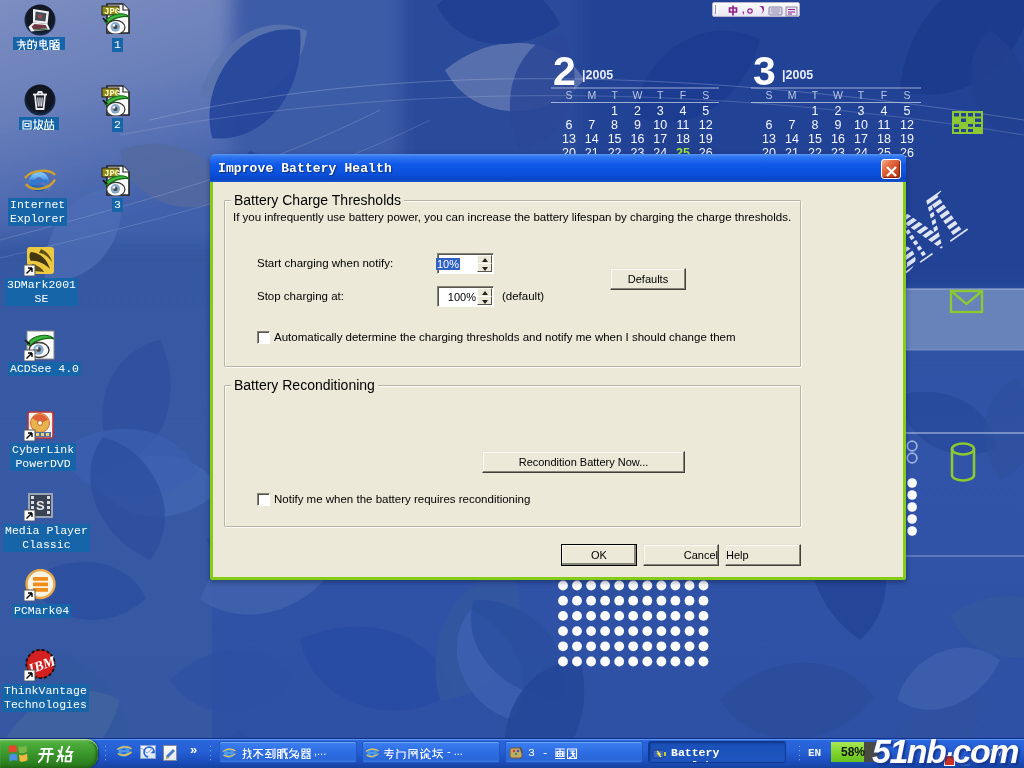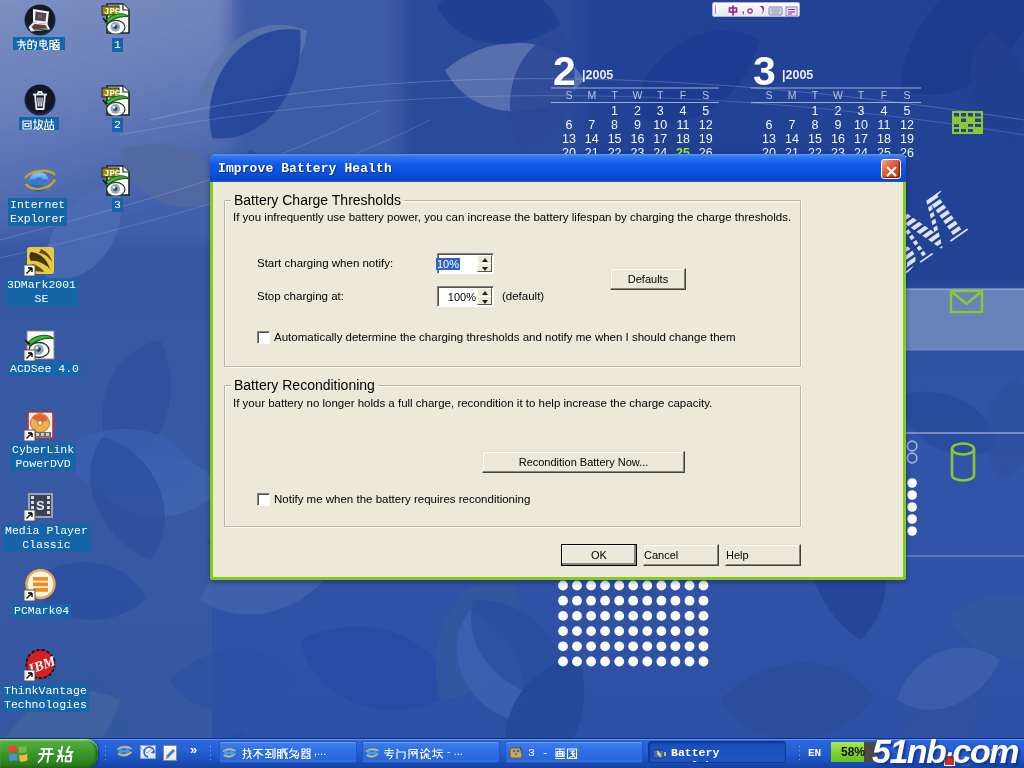--- a/index.html
+++ b/index.html
@@ -566,26 +566,25 @@
         <div class="spbtn" style="top:1px">
           <i class="up"></i>
         </div>
         <div class="spbtn" style="bottom:1px">
           <i class="dn"></i>
         </div>
       </div>
       <div class="t" style="left:292px;top:136px">(default)</div>
       <div style="position:absolute;left:47px;top:177px;width:13px;height:13px;background:#fff;border:1px solid;border-color:#848276 #fff #fff #848276;box-shadow:inset 1px 1px 0 #57554c"></div>
       <div class="t" style="left:64px;top:177px">Automatically determine the charging thresholds and notify me when I should change them</div>
-      <div class="t" style="left:23px;top:243px">If your battery no longer holds a full charge, recondition it to help increase the charge capacity.</div>
       <div style="position:absolute;left:272px;top:297px;width:203px;height:22px;background:#ece9d8;border:1px solid;border-color:#e6e2d2 #42403a #42403a #e6e2d2;box-shadow:inset -1px -1px 0 #87847a, inset 1px 1px 0 #fbfaf4;text-align:center;line-height:20px;font-size:11px">Recondition Battery Now...</div>
       <div style="position:absolute;left:47px;top:339px;width:13px;height:13px;background:#fff;border:1px solid;border-color:#848276 #fff #fff #848276;box-shadow:inset 1px 1px 0 #57554c"></div>
       <div class="t" style="left:64px;top:339px">Notify me when the battery requires reconditioning</div>
       <div style="position:absolute;left:351px;top:390px;width:76px;height:22px;background:#ece9d8;border:1px solid #000;box-shadow:inset -2px -2px 0 #87847a, inset 1px 1px 0 #fbfaf4;text-align:center;line-height:20px;font-size:11px">OK</div>
-      <div style="position:absolute;left:433px;top:390px;width:76px;height:22px;background:#ece9d8;border:1px solid;border-color:#e6e2d2 #42403a #42403a #e6e2d2;box-shadow:inset -1px -1px 0 #87847a, inset 1px 1px 0 #fbfaf4;text-align:left;line-height:20px;font-size:11px">Cancel</div>
+      <div style="position:absolute;left:433px;top:390px;width:76px;height:22px;background:#ece9d8;border:1px solid;border-color:#e6e2d2 #42403a #42403a #e6e2d2;box-shadow:inset -1px -1px 0 #87847a, inset 1px 1px 0 #fbfaf4;text-align:right;line-height:20px;font-size:11px">Cancel</div>
       <div style="position:absolute;left:515px;top:390px;width:76px;height:22px;background:#ece9d8;border:1px solid;border-color:#e6e2d2 #42403a #42403a #e6e2d2;box-shadow:inset -1px -1px 0 #87847a, inset 1px 1px 0 #fbfaf4;line-height:20px;font-size:11px">Help</div>
     </div>
   </div>
 <div style="position:absolute;left:0;top:739px;width:1024px;height:29px;background:linear-gradient(180deg,#3a77e8 0%,#2a65dd 6%,#2560d5 40%,#1c4fc0 75%,#16439f 100%);box-shadow:inset 0 1px 0 #5c95f5, 0 -1px 0 #0e2f88">
     <div style="position:absolute;left:0;top:0;width:98px;height:29px;border-radius:0 12px 12px 0;background:linear-gradient(180deg,#8fd07a 0%,#4fae3c 12%,#3d9a2e 45%,#2e8420 80%,#256e18 100%);box-shadow:inset 0 1px 1px #b8e8a0, inset -2px 0 3px #1e5c12, 1px 0 2px rgba(0,0,0,.4)">
       <div style="position:absolute;left:7px;top:3px"><svg width="22" height="22" viewBox="0 0 22 22" style="" xmlns="http://www.w3.org/2000/svg">
           <g transform="rotate(-4 11 11)">
             <path d="M2,4 C5,2.5 8,2.5 10,4 L10,10.5 C8,9 5,9 2,10.5 Z" fill="#e8472b"></path>
             <path d="M12,4 C14,5.5 17,5.5 20,4 L20,10.5 C17,12 14,12 12,10.5 Z" fill="#7ab648"></path>
             <path d="M2,12.5 C5,11 8,11 10,12.5 L10,19 C8,17.5 5,17.5 2,19 Z" fill="#4a90e0"></path>

